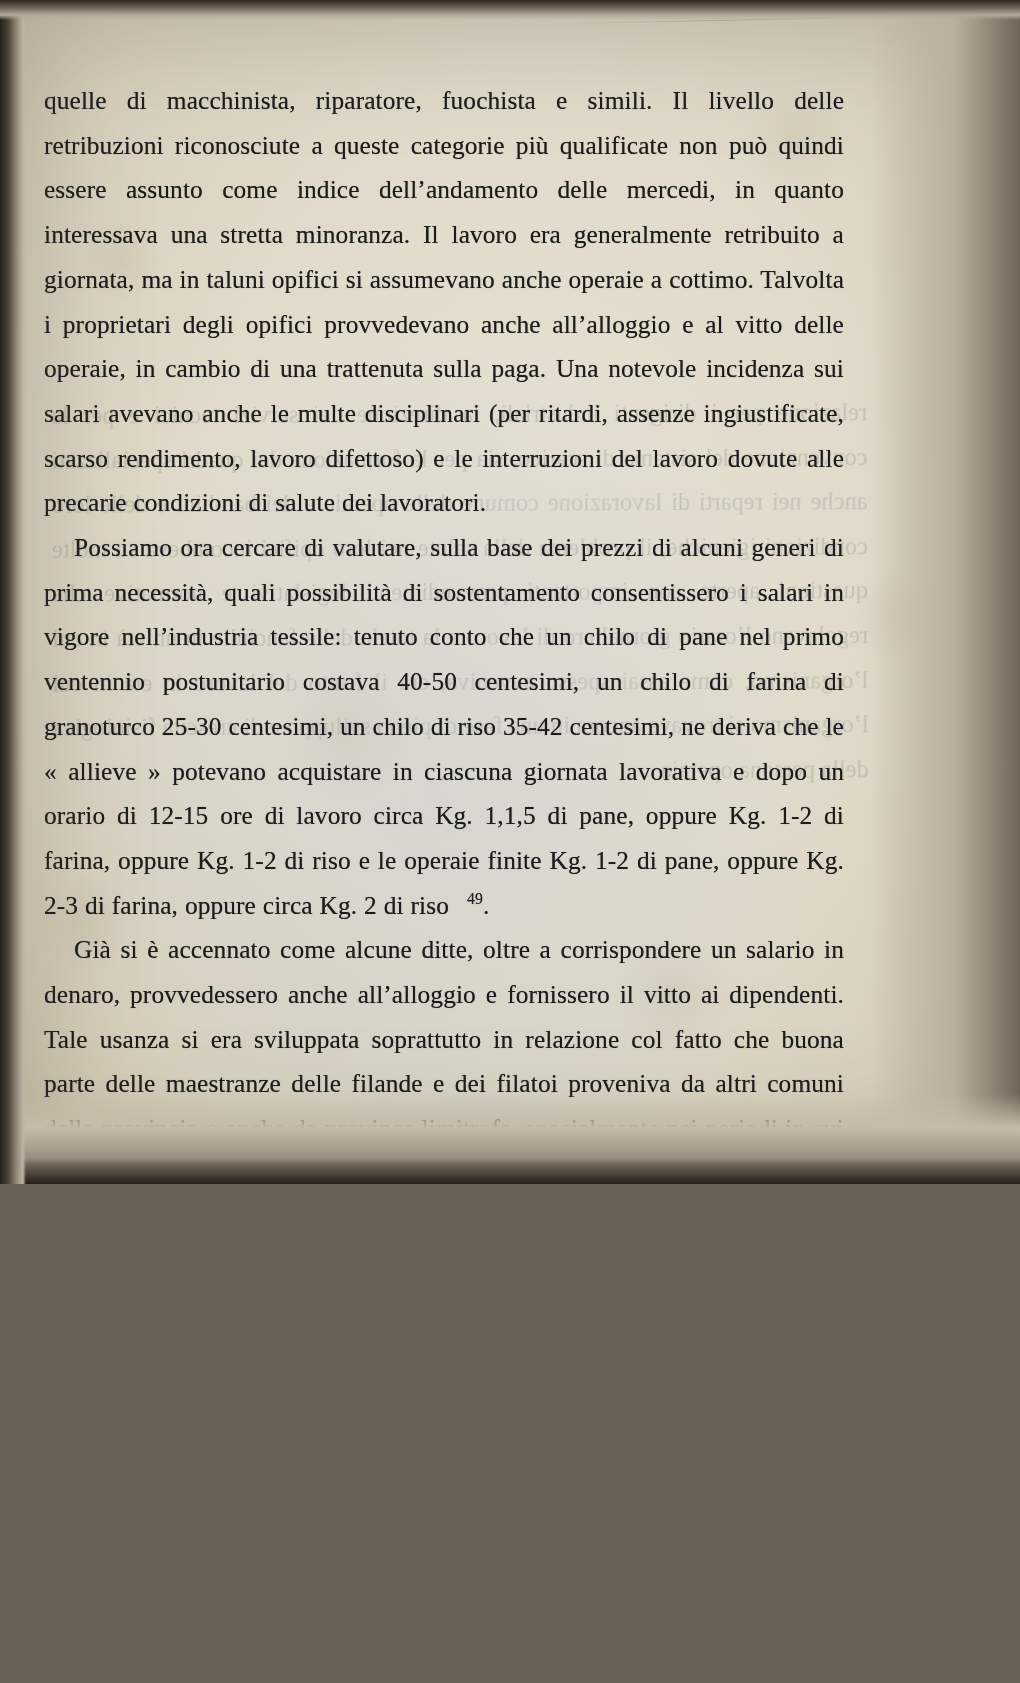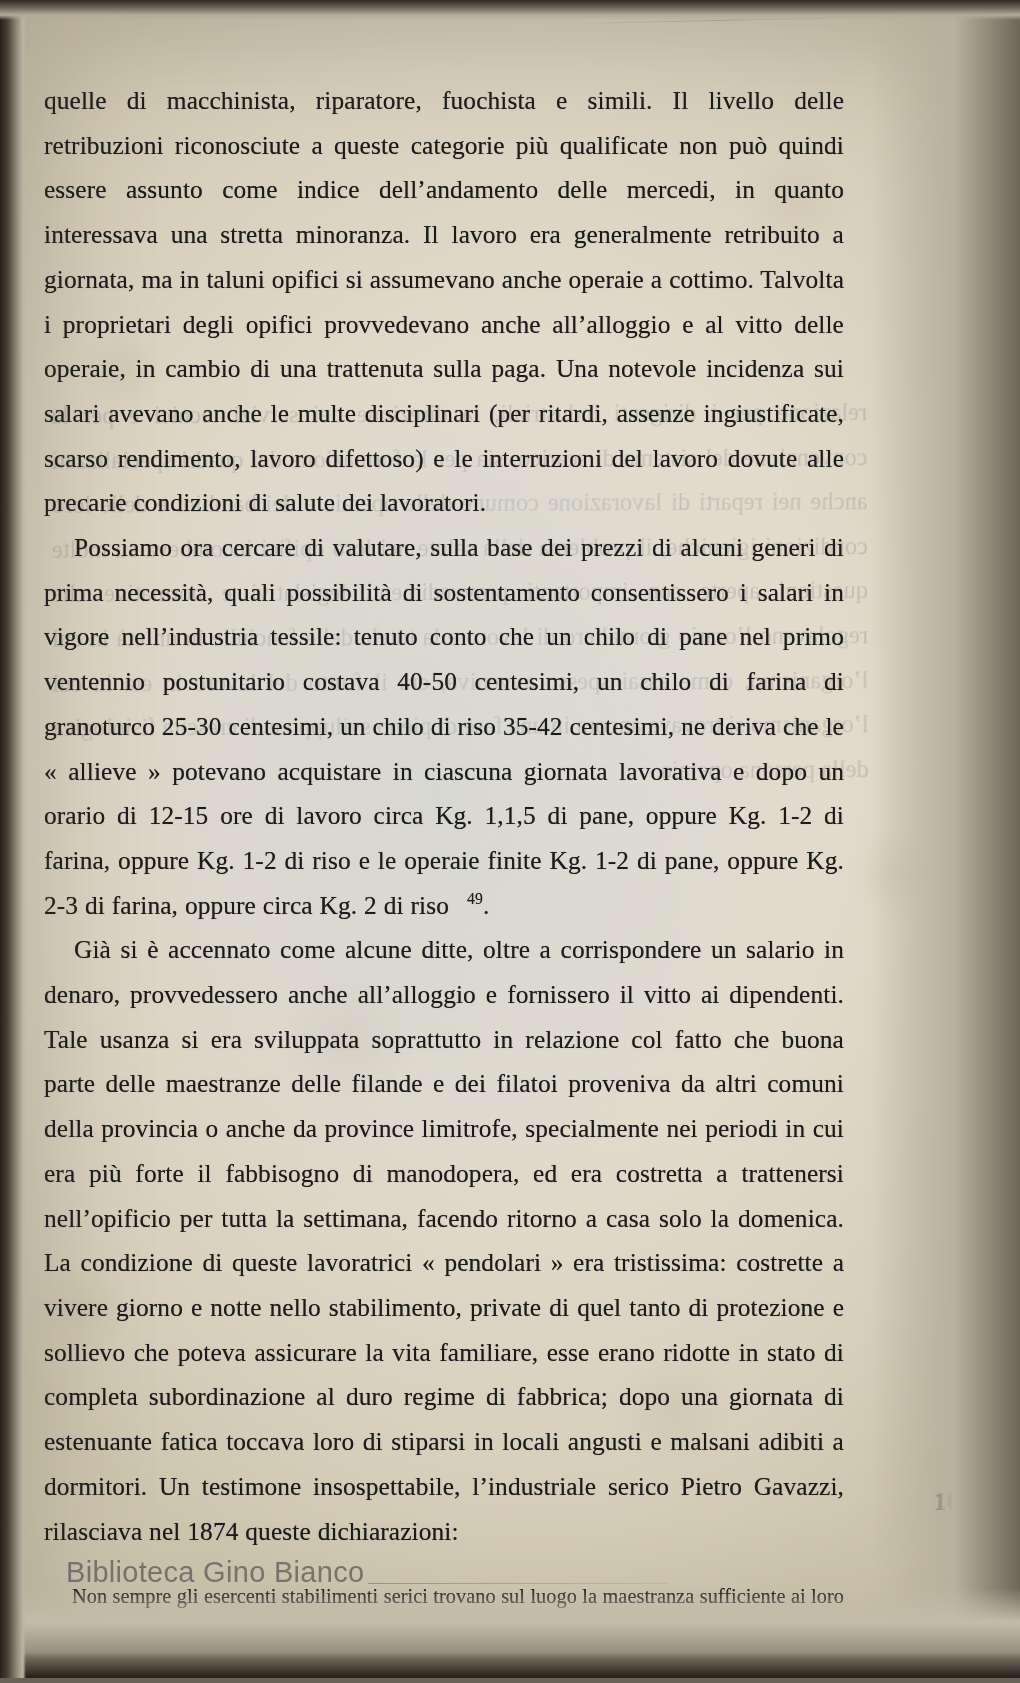--- a/index.html
+++ b/index.html
@@ -7,21 +7,21 @@
     padding: 0;
     background: #6b6257;
   }
   body {
     font-family: "Liberation Serif", serif;
   }
 
   .page {
     position: relative;
     width: 1020px;
-    height: 1678px;
+    height: 1184px;
     overflow: hidden;
     background:
       radial-gradient(ellipse 700px 900px at 52% 45%, #e6e0d2 0%, #e2dbcb 45%, #d8d0bd 78%, #cdc4ae 100%);
   }
 
   
   .edge-left {
     position: absolute; left: 0; top: 0; width: 26px; height: 100%;
     background: linear-gradient(to right, #26211c 0%, #4a4137 30%, #8e8576 62%, #bdb4a1 88%, rgba(205,196,174,0) 100%);
     z-index: 40;

